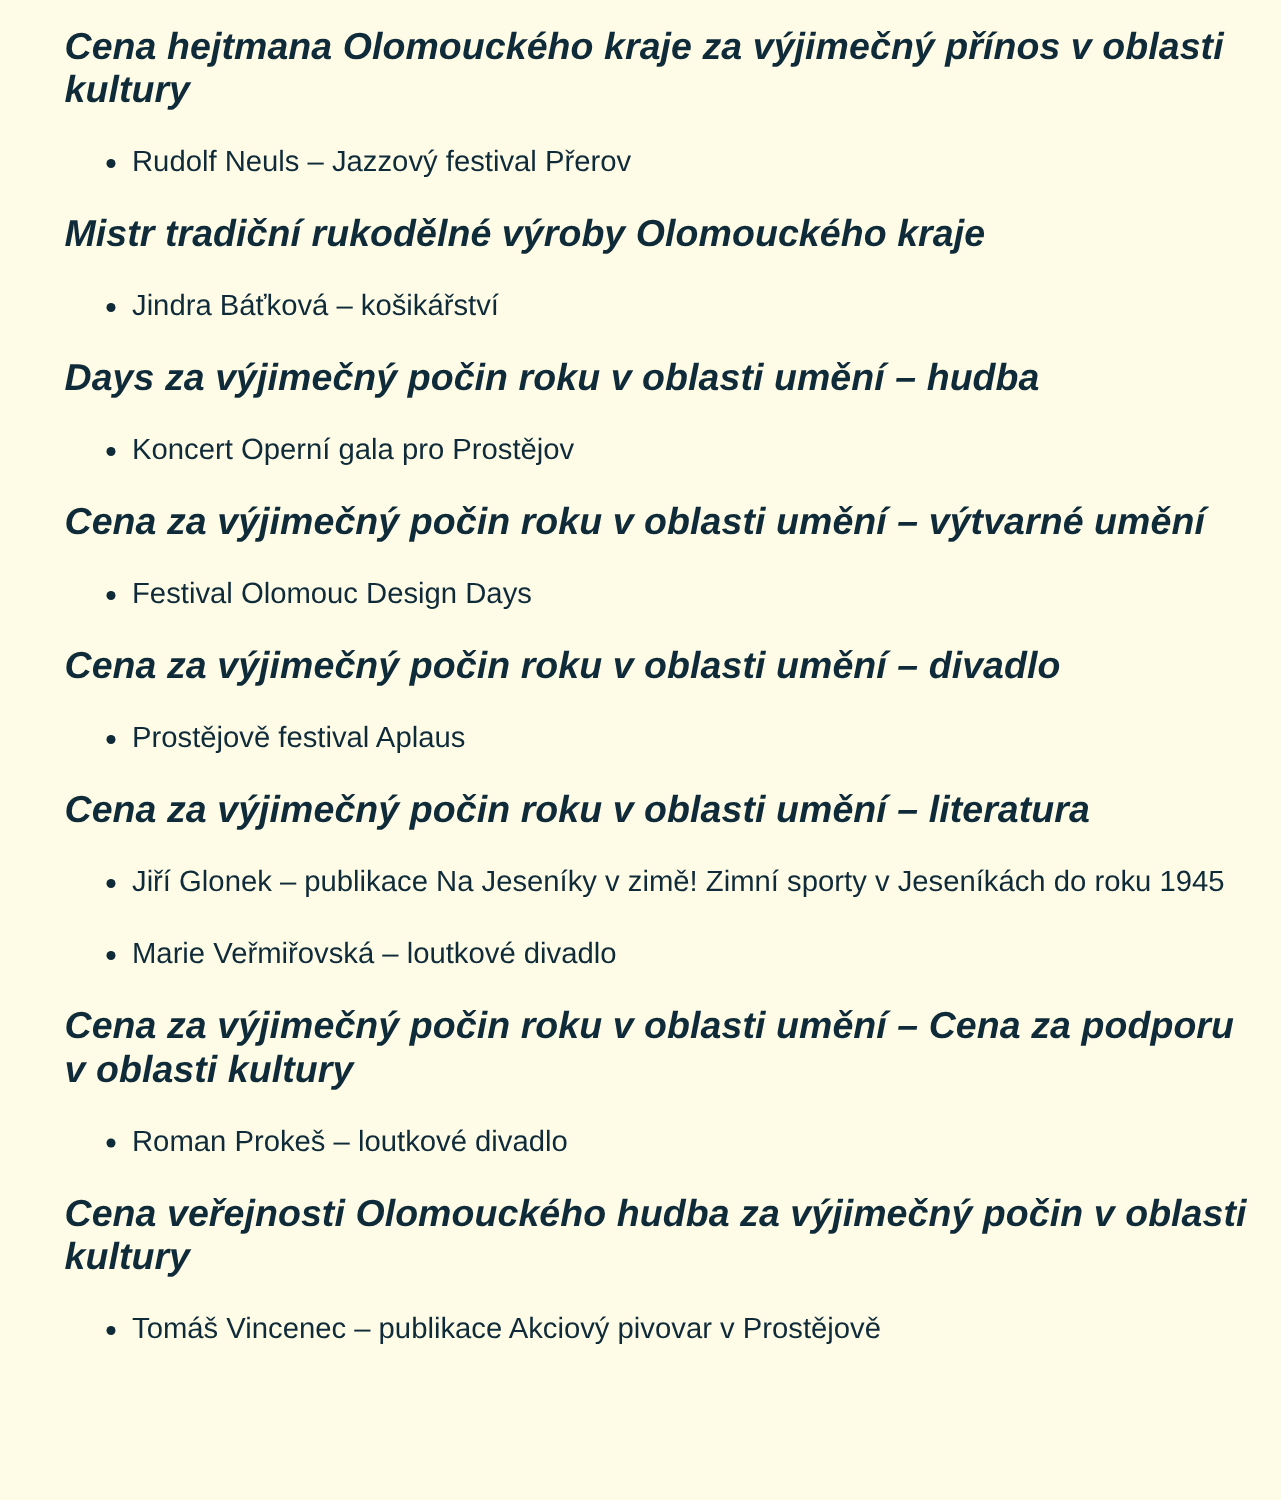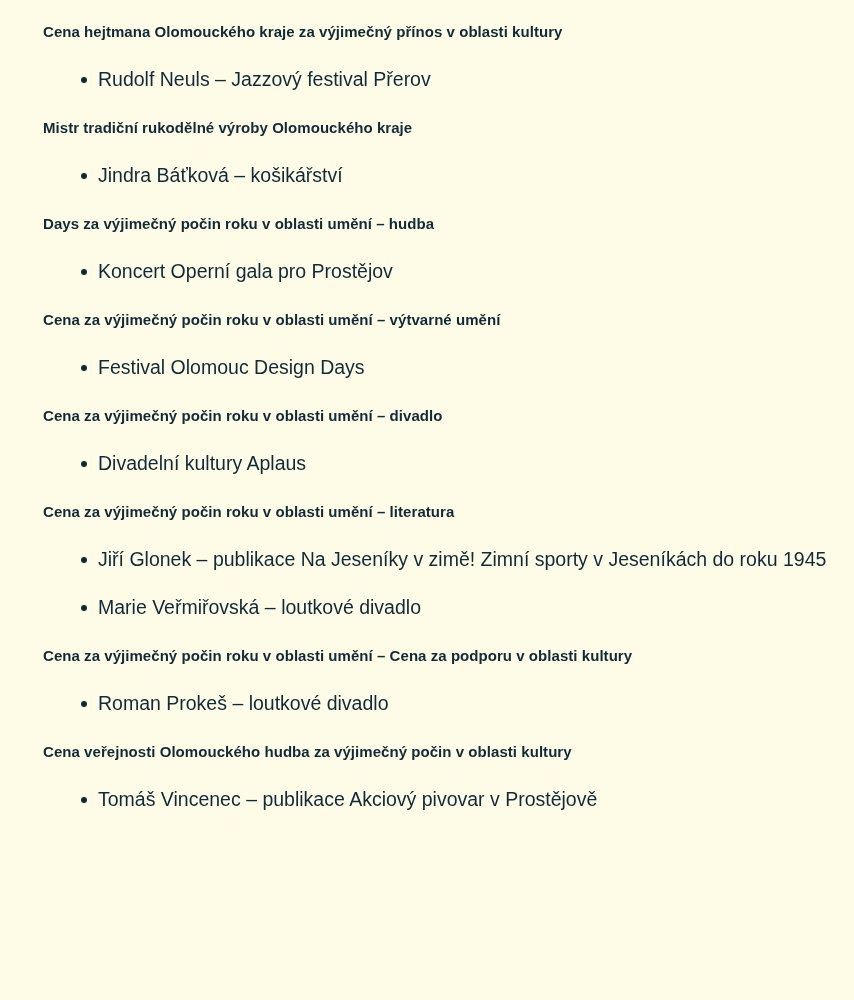--- a/index.html
+++ b/index.html
@@ -15,30 +15,31 @@
       color: #0f2a38;
     }
     .content {
       padding: 17px 0 0 43px;
     }
     .award {
       margin: 0;
     }
     .award-title {
       font-weight: bold;
-      font-size: 15px;
+      font-size: 25px;
       line-height: 29px;
       margin: 0;
       padding: 0;
       letter-spacing: 0.05px;
       max-width: 790px;
+      font-style: italic;
     }
     .winners {
       list-style: none;
-      margin: 16px;
+      margin: 6px;
       padding: 0;
     }
     .winner {
       position: relative;
       font-size: 19.5px;
       line-height: 29px;
       padding-left: 39px;
       margin: 19px 0 19px 0;
       white-space: nowrap;
       font-weight: normal;
@@ -96,21 +97,21 @@
         <span>Festival Olomouc Design Days</span>
       </li>
     </ul>
   </section>
 
   <section class="award">
     <h3 class="award-title">Cena za výjimečný počin roku v oblasti umění – divadlo</h3>
     <ul class="winners">
       <li class="winner">
         <span class="bullet"></span>
-        <span>Divadelní kultury Aplaus</span>
+        <span>Prostějově festival Aplaus</span>
       </li>
     </ul>
   </section>
 
   <section class="award">
     <h3 class="award-title">Cena za výjimečný počin roku v oblasti umění – literatura</h3>
     <ul class="winners">
       <li class="winner">
         <span class="bullet"></span>
         <span>Jiří Glonek – publikace Na Jeseníky v zimě! Zimní sporty v Jeseníkách do roku 1945</span>

